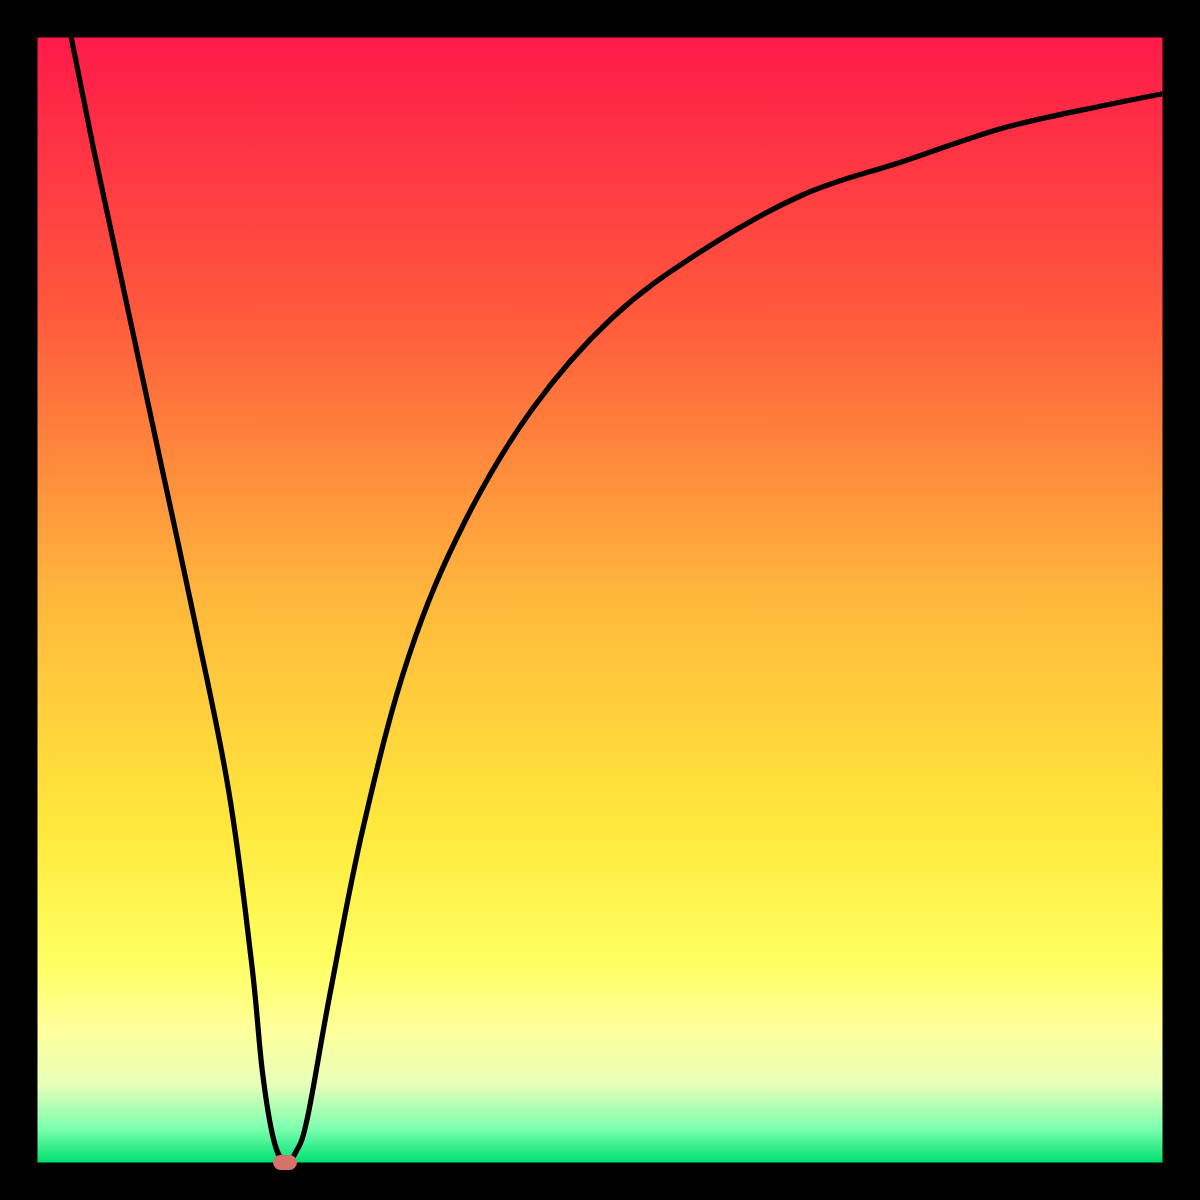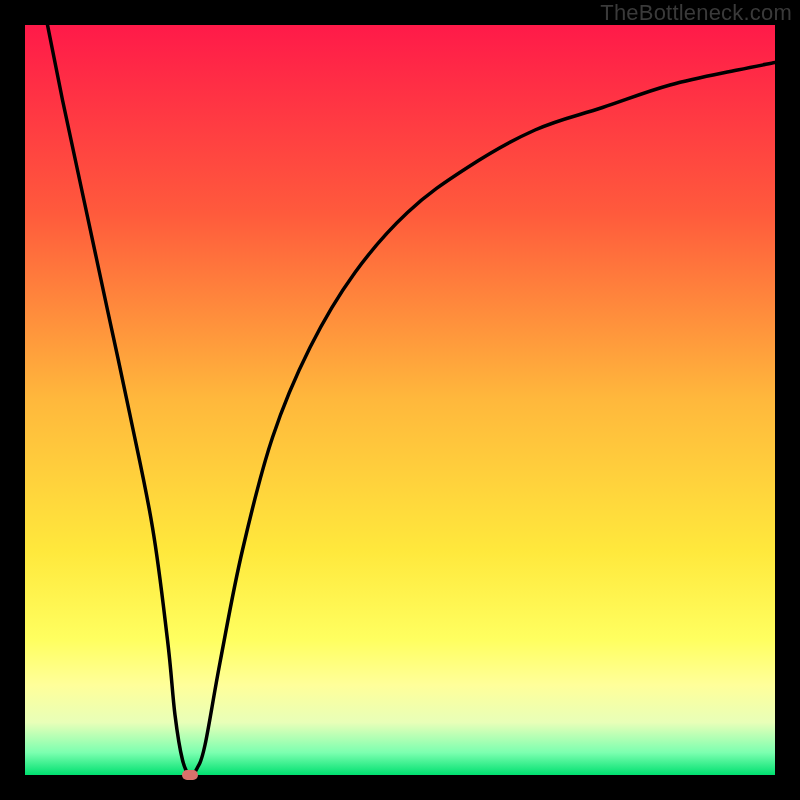--- a/index.html
+++ b/index.html
@@ -67,14 +67,13 @@
 </head>
 <body>
 
 <div class="frame">
   <div class="plot-area">
     <svg class="curve-layer" viewBox="0 0 750 750" preserveAspectRatio="none">
       <path id="curve-path" fill="none" stroke="#000" stroke-width="3.5" stroke-linejoin="round" stroke-linecap="round" d="M 22.5 0.0 C 25.2 13.5, 30.8 42.6, 37.5 75.0 C 44.3 107.4, 51.9 142.2, 60.0 180.0 C 68.1 217.8, 74.4 247.2, 82.5 285.0 C 90.6 322.8, 96.9 350.9, 105.0 390.0 C 113.1 429.1, 120.8 462.0, 127.5 502.5 C 134.3 543.0, 138.4 581.3, 142.5 615.0 C 146.6 648.8, 147.3 668.4, 150.0 690.0 C 152.7 711.6, 154.8 724.2, 157.5 735.0 C 160.2 745.8, 162.3 748.6, 165.0 750.0 C 167.7 751.4, 169.8 747.9, 172.5 742.5 C 175.2 737.1, 175.9 738.9, 180.0 720.0 C 184.1 701.1, 188.3 672.6, 195.0 637.5 C 201.8 602.4, 208.0 565.5, 217.5 525.0 C 226.9 484.5, 235.3 448.9, 247.5 412.5 C 259.6 376.1, 270.1 352.2, 285.0 322.5 C 299.9 292.8, 312.4 271.8, 330.0 247.5 C 347.6 223.2, 362.3 206.4, 382.5 187.5 C 402.8 168.6, 419.6 157.3, 442.5 142.5 C 465.4 127.7, 485.7 115.8, 510.0 105.0 C 534.3 94.2, 553.2 90.6, 577.5 82.5 C 601.8 74.4, 620.7 66.8, 645.0 60.0 C 669.3 53.3, 693.6 49.0, 712.5 45.0 C 731.4 41.0, 743.3 38.9, 750.0 37.5"></path>
     </svg>
     <div id="marker-dot" class="dot" style="left: 165px; top: 750px;"></div>
   </div>
-  <div class="watermark">TheBottleneck.com</div>
 </div>
 
 </body></html>

